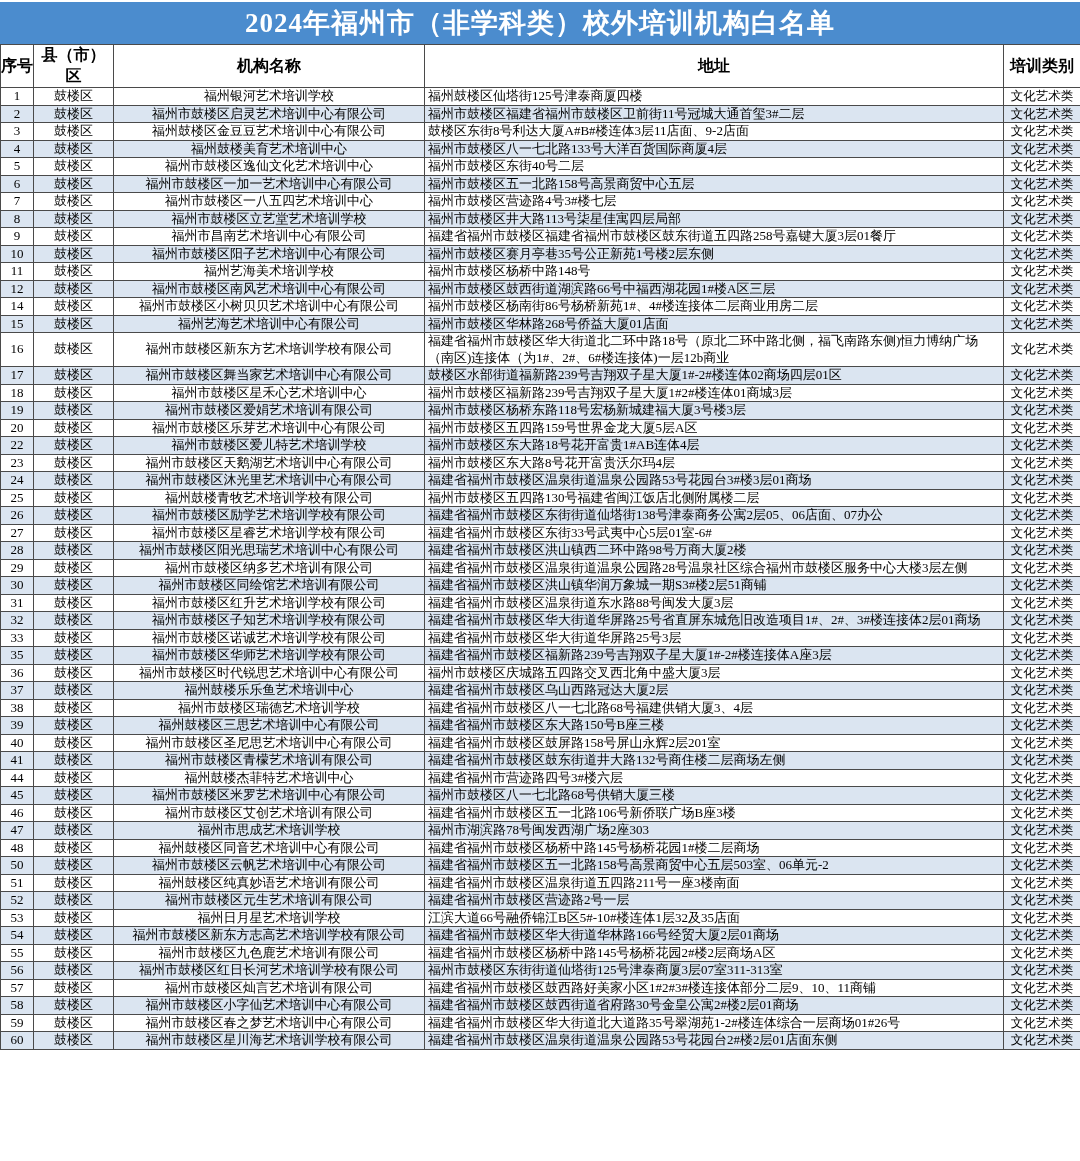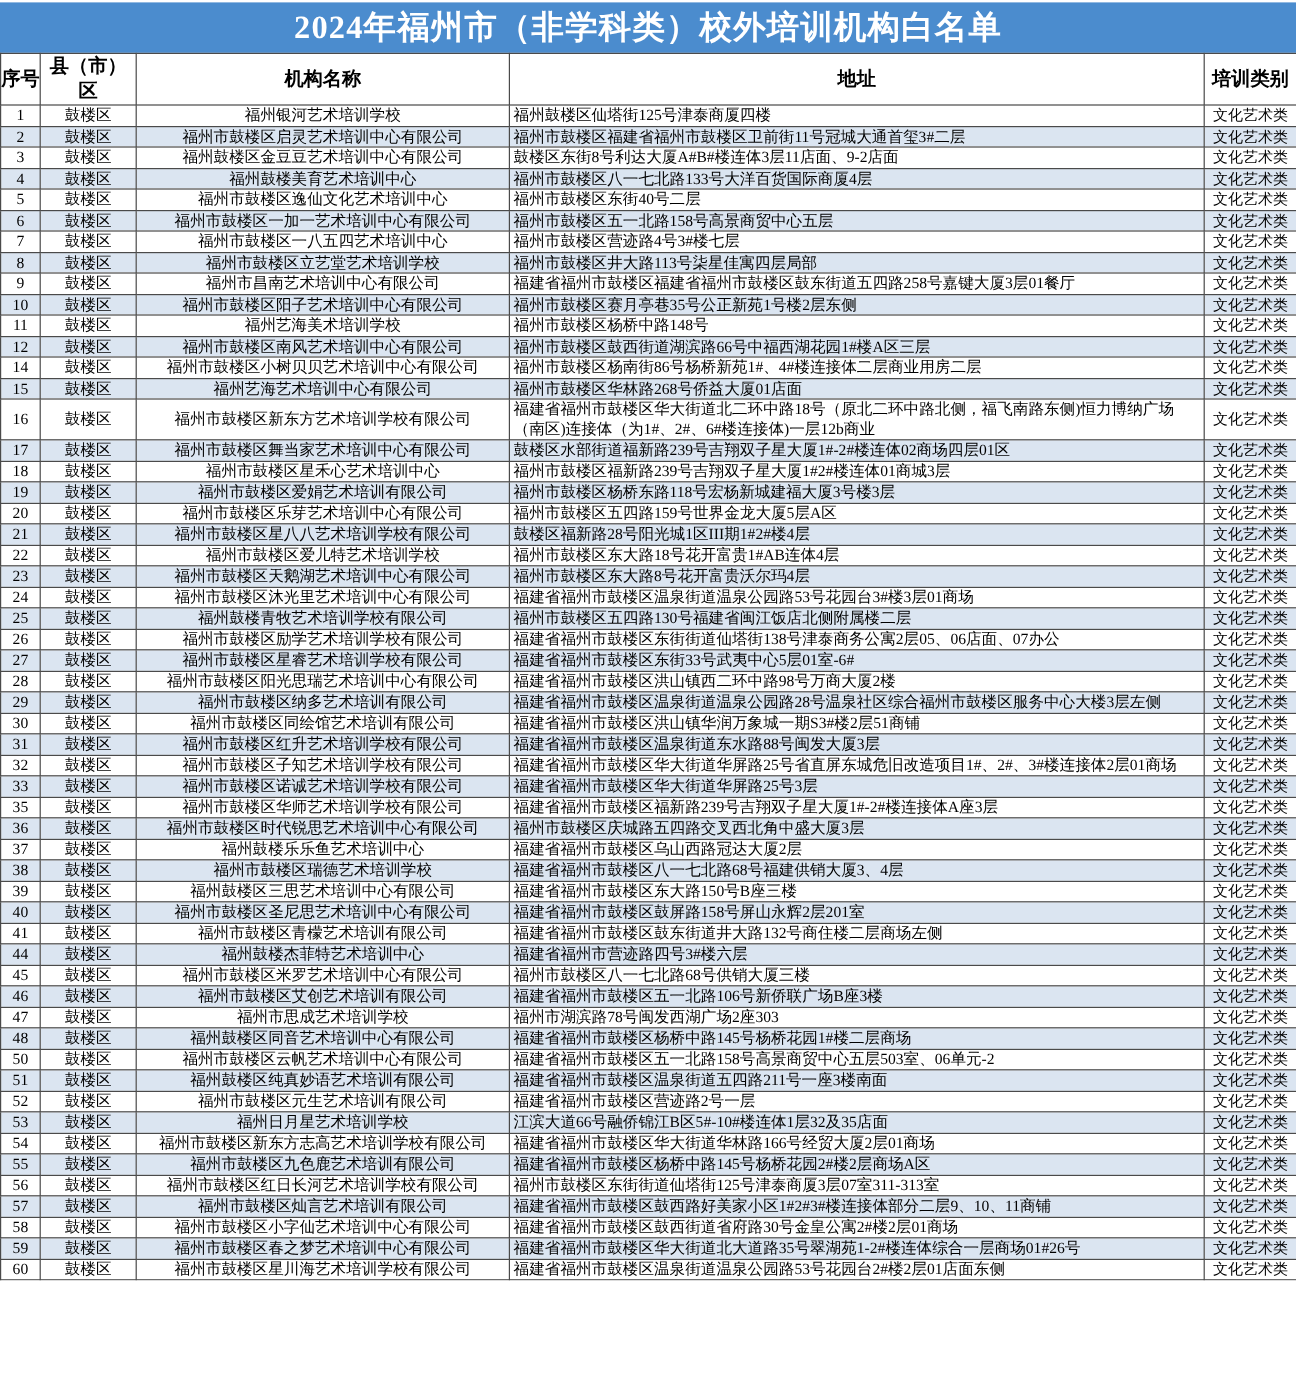--- a/index.html
+++ b/index.html
@@ -198,27 +198,20 @@
           <td class="cat">文化艺术类</td>
         </tr>
         <tr>
           <td>20</td>
           <td>鼓楼区</td>
           <td>福州市鼓楼区乐芽艺术培训中心有限公司</td>
           <td class="addr">福州市鼓楼区五四路159号世界金龙大厦5层A区</td>
           <td class="cat">文化艺术类</td>
         </tr>
         <tr>
-          <td>21</td>
-          <td>鼓楼区</td>
-          <td>福州市鼓楼区星八八艺术培训学校有限公司</td>
-          <td class="addr">鼓楼区福新路28号阳光城1区III期1#2#楼4层</td>
-          <td class="cat">文化艺术类</td>
-        </tr>
-        <tr>
           <td>22</td>
           <td>鼓楼区</td>
           <td>福州市鼓楼区爱儿特艺术培训学校</td>
           <td class="addr">福州市鼓楼区东大路18号花开富贵1#AB连体4层</td>
           <td class="cat">文化艺术类</td>
         </tr>
         <tr>
           <td>23</td>
           <td>鼓楼区</td>
           <td>福州市鼓楼区天鹅湖艺术培训中心有限公司</td>

